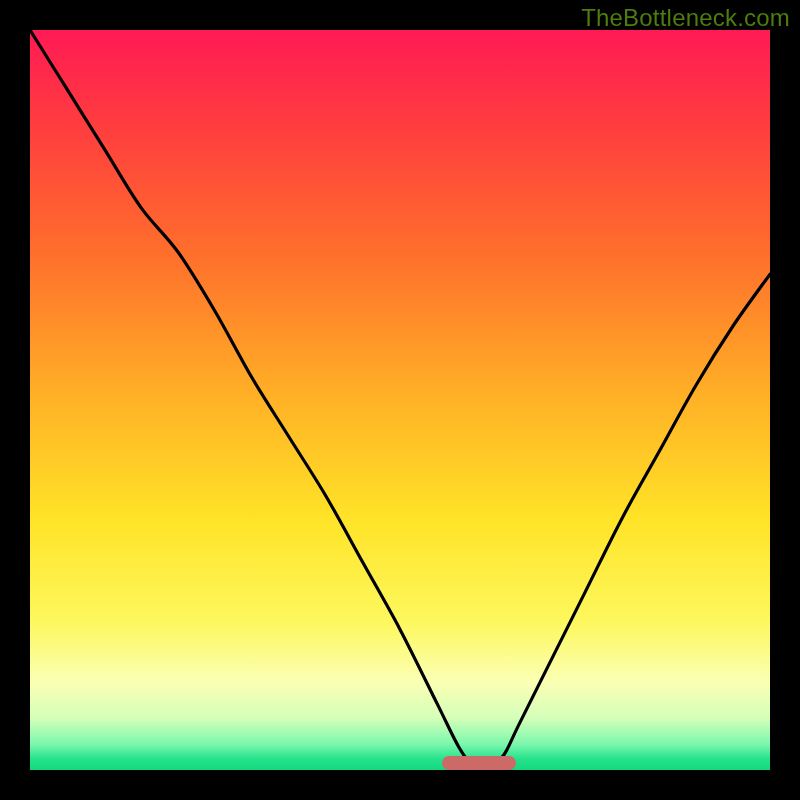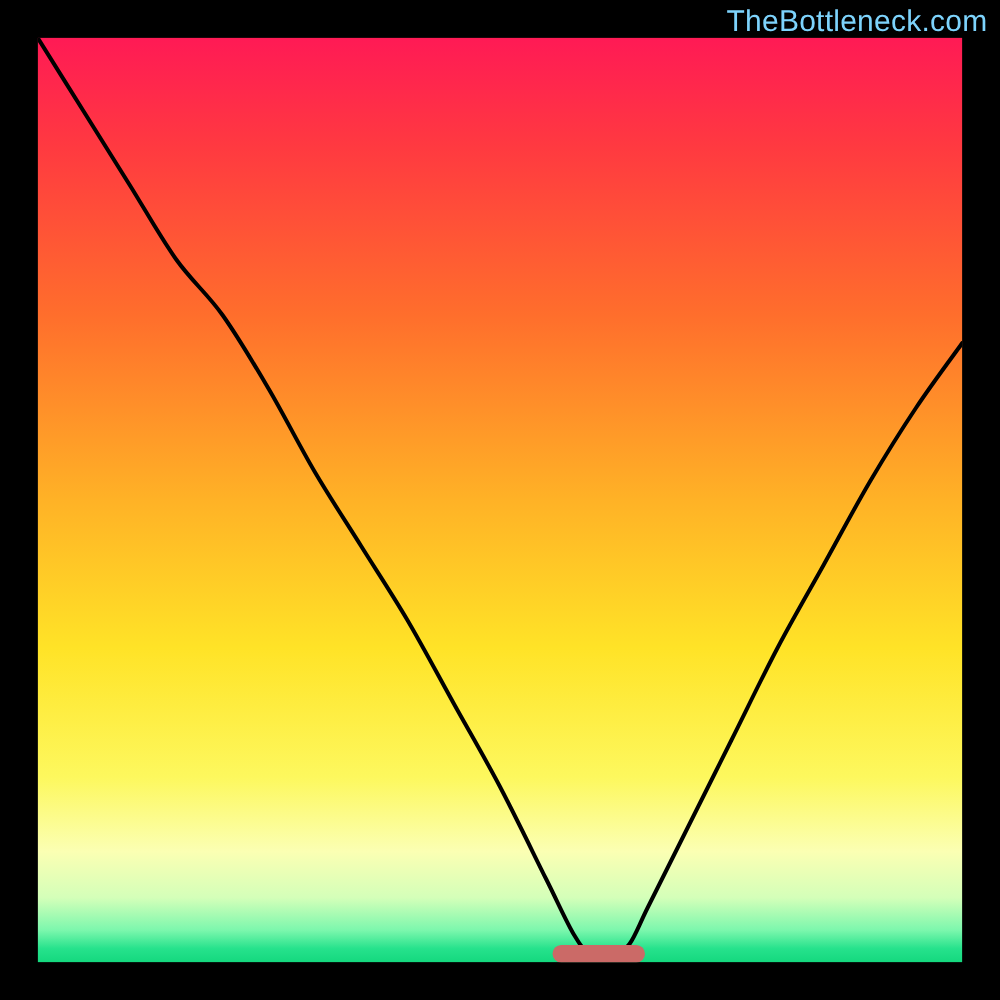--- a/index.html
+++ b/index.html
@@ -44,21 +44,21 @@
   .marker {
     position: absolute;
     height: 14px;
     border-radius: 7px;
     background: #cb6a67;
   }
   .watermark {
     position: absolute;
     top: 4px;
     right: 10px;
-    color: #7dd3fc;
+    color: #4d7c0f;
     font-size: 24px;
     font-weight: 400;
     letter-spacing: 0.2px;
     text-align: right;
   }
 </style>
 </head>
 <body>
 
 <div class="frame">

